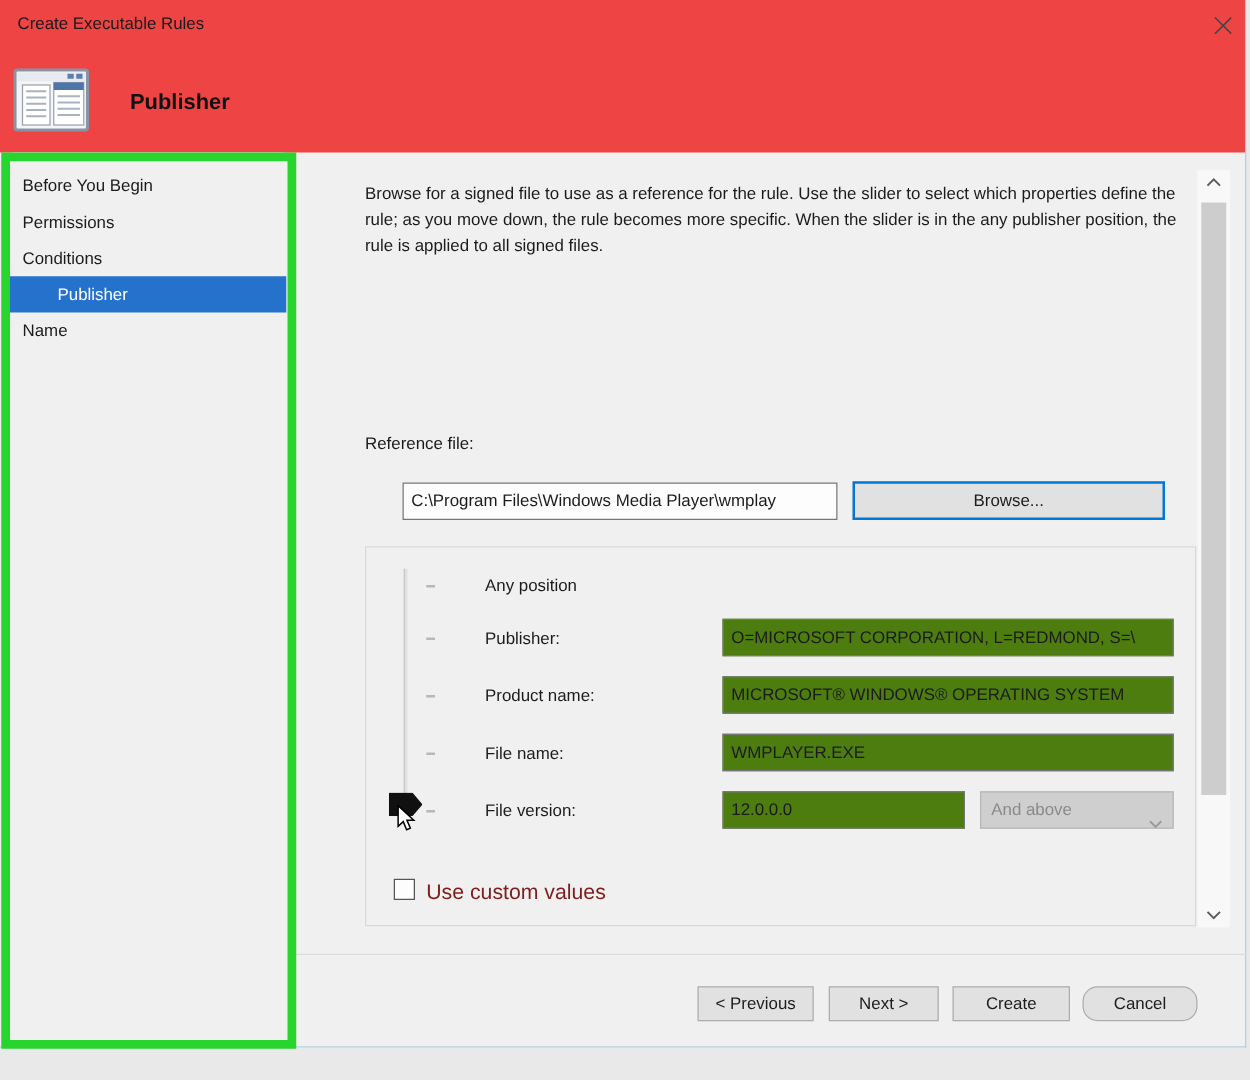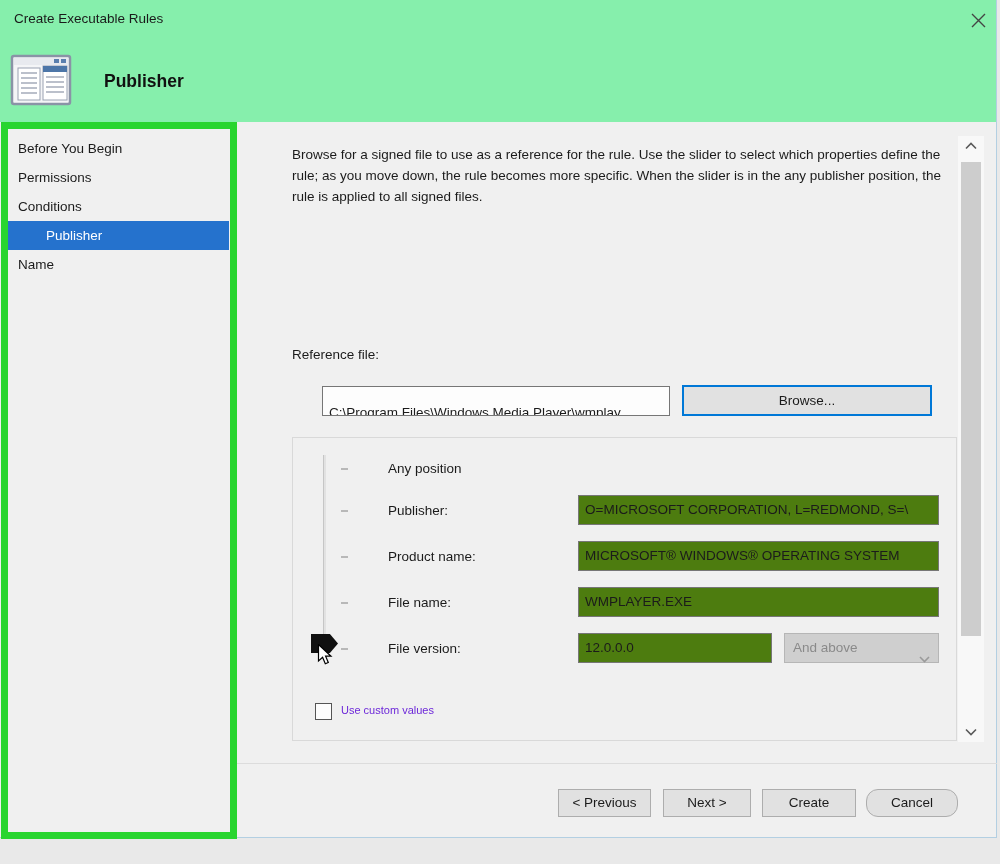--- a/index.html
+++ b/index.html
@@ -4,42 +4,42 @@
 <style>
   * { margin: 0; padding: 0; box-sizing: border-box; }
   html,body { width:1000px; height:864px; }
   body { font-family: "Liberation Sans", "DejaVu Sans", sans-serif; background:#e9e9e9; overflow:hidden; }
   .stage { position:relative; width:1000px; height:864px; }
 
   .dialog { position:absolute; left:0; top:0; width:997px; height:838px; background:#f0f0f0;
             border-right:1px solid #b3cfe2; border-bottom:1px solid #b3cfe2; }
 
   
-  .topzone { position:absolute; left:0; top:0; width:996px; height:122px; background:#86efac; }
+  .topzone { position:absolute; left:0; top:0; width:996px; height:122px; background:#ef4444; }
   .win-title { position:absolute; left:14px; top:11px; font-size:13.5px; color:#1a1a1a; }
   .close-btn { position:absolute; left:966px; top:8px; width:24px; height:24px; cursor:pointer;
                display:flex; align-items:center; justify-content:center; }
   .wiz-icon { position:absolute; left:10px; top:54px; width:64px; height:54px; }
   .page-title { position:absolute; left:104px; top:71px; font-size:17.5px; font-weight:bold; color:#111; }
 
   
   .sidebar { position:absolute; left:0; top:122px; width:237px; height:716px; background:#f0f0f0;border-radius:12px; }
   .side-list { position:absolute; left:8px; top:12px; width:221px; }
   .side-item { height:29px; line-height:29px; font-size:13.5px; color:#1b1b1b; padding-left:10px; cursor:pointer; white-space:nowrap; }
   .side-item.lvl1 { padding-left:38px; }
   .side-item.selected { background:#2572cd; color:#ffffff; }
   .green-box { position:absolute; left:1px; top:122px; width:236px; height:717px;
                border:7px solid #28d52f; pointer-events:none; z-index:5; }
 
   
   .description { position:absolute; left:292px; top:145px; width:656px; font-size:13.5px; line-height:1.55; color:#1b1b1b; }
   .ref-label { position:absolute; left:292px; top:347px; font-size:13.5px; color:#1b1b1b; }
   .ref-input { position:absolute; left:322px; top:386px; width:348px; height:30px; border:1px solid #767676;
                background:#fdfdfd; font-family:"Liberation Sans",sans-serif; font-size:13.5px; color:#1b1b1b;
-               padding:12px 6px; line-height:28px; white-space:nowrap; overflow:hidden; }
+               padding:0 6px; line-height:28px; white-space:nowrap; overflow:hidden; }
   .browse-btn { position:absolute; left:682px; top:385px; width:250px; height:31px; background:#e1e1e1;
                 border:2px solid #0078d7; font-size:13.5px; color:#1b1b1b; text-align:center; line-height:27px; cursor:pointer; }
 
   .panel { position:absolute; left:292px; top:437px; width:665px; height:304px; border:1px solid #d9d9d9; }
 
   .slider-track { position:absolute; left:323px; top:455px; width:3px; height:196px; background:#e2e2e2;
                   border-left:1px solid #c6c6c6; }
   .tick { position:absolute; left:341px; width:7px; height:2px; background:#b8b8b8; }
   .slider-thumb { position:absolute; left:311px; top:634px; width:27px; height:19px; background:#101010; cursor:pointer;
                   clip-path:polygon(0 0,70% 0,100% 50%,70% 100%,0 100%); z-index:3; }
@@ -48,21 +48,21 @@
   .row-label { position:absolute; left:388px; font-size:13.5px; color:#1b1b1b; white-space:nowrap; }
   .field { position:absolute; left:578px; width:361px; height:30px; border:1px solid #767676; background:#4d7c0f;
            font-size:13.5px; color:#1b1b1b; line-height:28px; padding:0 6px; white-space:nowrap; overflow:hidden; }
   .field.short { width:194px; }
   .dropdown { position:absolute; left:784px; width:155px; height:30px; background:#cfcfcf; border:1px solid #b6b6b6;
               font-size:13.5px; color:#8a8a8a; line-height:28px; padding:0 8px; }
   .dropdown .chev { position:absolute; right:8px; top:11px; }
 
   .checkbox { position:absolute; left:315px; top:703px; width:17px; height:17px; border:1px solid #555555;
               background:#fdfdfd; cursor:pointer; }
-  .check-label { position:absolute; left:341px; top:704px; font-size:11px; color:#6d28d9; }
+  .check-label { position:absolute; left:341px; top:704px; font-size:17px; color:#7f1d1d; }
 
   
   .scrollbar { position:absolute; left:958px; top:136px; width:26px; height:606px; background:#f8f8f8; }
   .sb-arrow { position:absolute; left:0; width:26px; height:20px; display:flex; align-items:center; justify-content:center; cursor:pointer; }
   .sb-up { top:0; }
   .sb-down { top:586px; }
   .sb-thumb { position:absolute; left:3px; top:26px; width:20px; height:474px; background:#cdcdcd; cursor:pointer; }
 
   
   .divider { position:absolute; left:237px; top:763px; width:760px; height:1px; background:#dcdcdc; }

